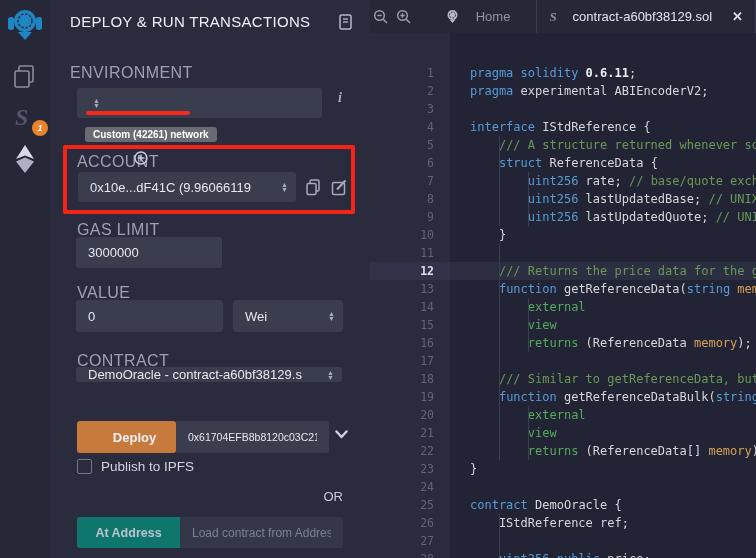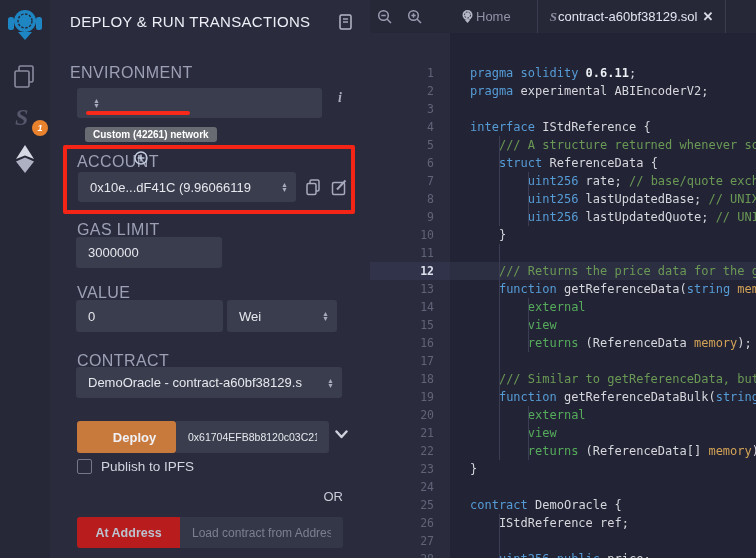--- a/index.html
+++ b/index.html
@@ -39,32 +39,32 @@
   .plus-circle { position:absolute; left:84px; top:151px; cursor:pointer; }
   .btn { position:absolute; border:none; border-radius:3px; font-size:13px; color:#f0f1f6; cursor:pointer;
          font-family:"Liberation Sans", sans-serif; }
   .btn-deploy { left:27px; top:421px; width:99px; height:32px; background:#c87a3d; font-weight:bold;padding-left:16px; }
   .deploy-input { left:126px; top:421px; width:153px; height:32px; font-size:10.5px; border-radius:0 3px 3px 0; }
   .chevron-down { position:absolute; left:285px; top:430px; cursor:pointer; }
   .checkbox { position:absolute; left:27px; top:459px; width:15px; height:15px; border:1.5px solid #757889;
               border-radius:2px; background:transparent; cursor:pointer; }
   .publish-lbl { position:absolute; left:51px; top:459px; color:#d2d4df; font-size:13.5px; }
   .or-lbl { position:absolute; left:27px; top:489px; width:266px; text-align:right; color:#c9cbd7; font-size:13px; }
-  .btn-ataddr { left:27px; top:517px; width:103px; height:31px; background:#b91c1c; color:#bac3cf;
+  .btn-ataddr { left:27px; top:517px; width:103px; height:31px; background:#0f766e; color:#bac3cf;
                 font-weight:bold; font-size:12.5px; border-radius:3px 0 0 3px; }
   .ataddr-input { left:130px; top:517px; width:163px; height:31px; font-size:12px; background:#343748;
                   border-radius:0 3px 3px 0; }
   .ataddr-input::placeholder { color:#7b8090; }
 
   
   .editor { position:absolute; left:370px; top:0; width:386px; height:558px; background:#222334; }
   .tabbar { position:absolute; left:0; top:0; width:386px; height:33px; background:#262838;
             display:flex; align-items:center; }
   .zoom-btn { width:30px; display:flex; justify-content:center; cursor:pointer; }
-  .tab { height:33px; display:flex; align-items:center; gap:1px; padding:0 12px; cursor:pointer;
+  .tab { height:33px; display:flex; align-items:center; gap:16px; padding:0 12px; cursor:pointer;
          color:#9193a6; font-size:13px; white-space:nowrap; }
   .tab.home { margin-left:18px; }
   .tab.active { color:#e2e4ef; border-left:1px solid #3a3c50; border-right:1px solid #3a3c50; margin-left:14px; }
   .tab .close { color:#d9dbe6; font-weight:bold; font-size:13px; margin-left:4px; }
   .s-icon { color:#8b8d9f; font-weight:bold; font-style:italic; font-size:13px;
             font-family:"Liberation Serif", serif; }
   .editor-body { position:absolute; left:0; top:33px; width:386px; height:525px; display:flex; overflow:hidden; }
   .gutter { width:80px; background:#2a2b3c; padding-top:31px; color:#616478; font-size:11.5px;
             font-family:"DejaVu Sans Mono", monospace; text-align:right; }
   .gnum { height:18px; line-height:18px; padding-right:16px; }
@@ -165,30 +165,30 @@
         <rect x="1.5" y="3.5" width="12" height="12" rx="1.5" fill="none" stroke="#a7a9bc" stroke-width="1.5"></rect>
         <line x1="6" y1="10.5" x2="14.5" y2="1.5" stroke="#a7a9bc" stroke-width="2"></line>
       </svg>
     </div>
 
     <div class="lbl" style="left:27px; top:221px;">GAS LIMIT</div>
     <input class="ctl" style="left: 26px; top: 237px; width: 146px; height: 31px;" value="3000000">
 
     <div class="lbl" style="left:27px; top:284px;">VALUE</div>
     <input class="ctl" style="left: 26px; top: 300px; width: 147px; height: 32px;" value="0">
-    <div class="sel ctl" style="left:177px; top:300px; width:110px; height:32px;">
+    <div class="sel ctl" style="left:183px; top:300px; width:110px; height:32px;">
       <span class="val">Wei</span>
       <span class="stepper">
           <span>▲</span>
           <span>▼</span>
         </span>
     </div>
 
     <div class="lbl" style="left:27px; top:352px;">CONTRACT</div>
-    <div class="sel ctl" style="left:26px; top:367px; width:266px; height:31px;">
+    <div class="sel ctl" style="left:26px; top:367px; width:266px; height:15px;">
       <span class="val">DemoOracle - contract-a60bf38129.s</span>
       <span class="stepper" style="margin-left:0;">
           <span>▲</span>
           <span>▼</span>
         </span>
     </div>
 
     <button class="btn btn-deploy">Deploy</button>
     <input class="ctl deploy-input" value="0x61704EFB8b8120c03C21" style="">
     <div class="chevron-down">

